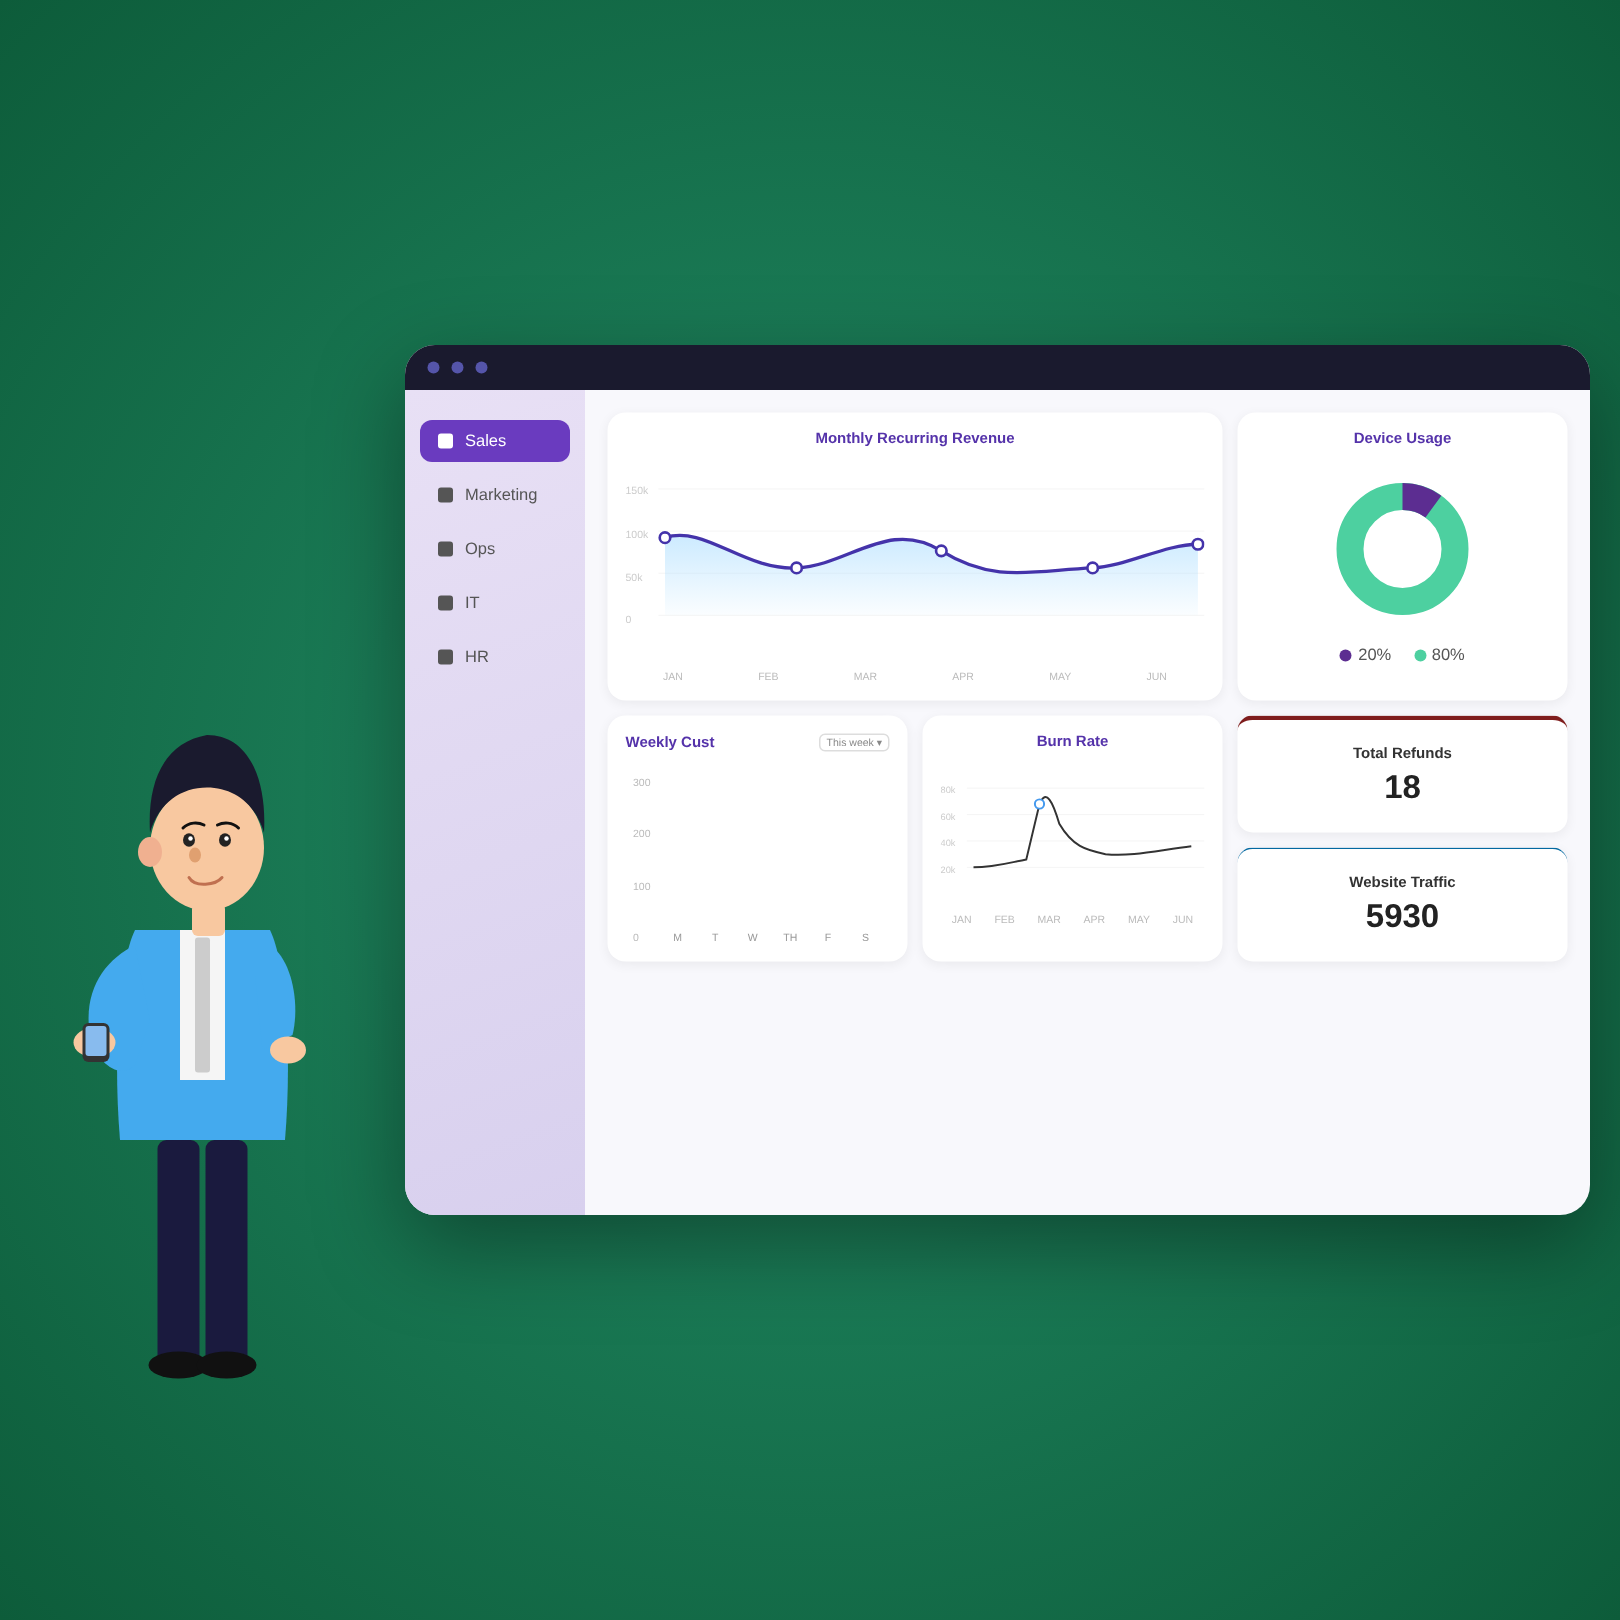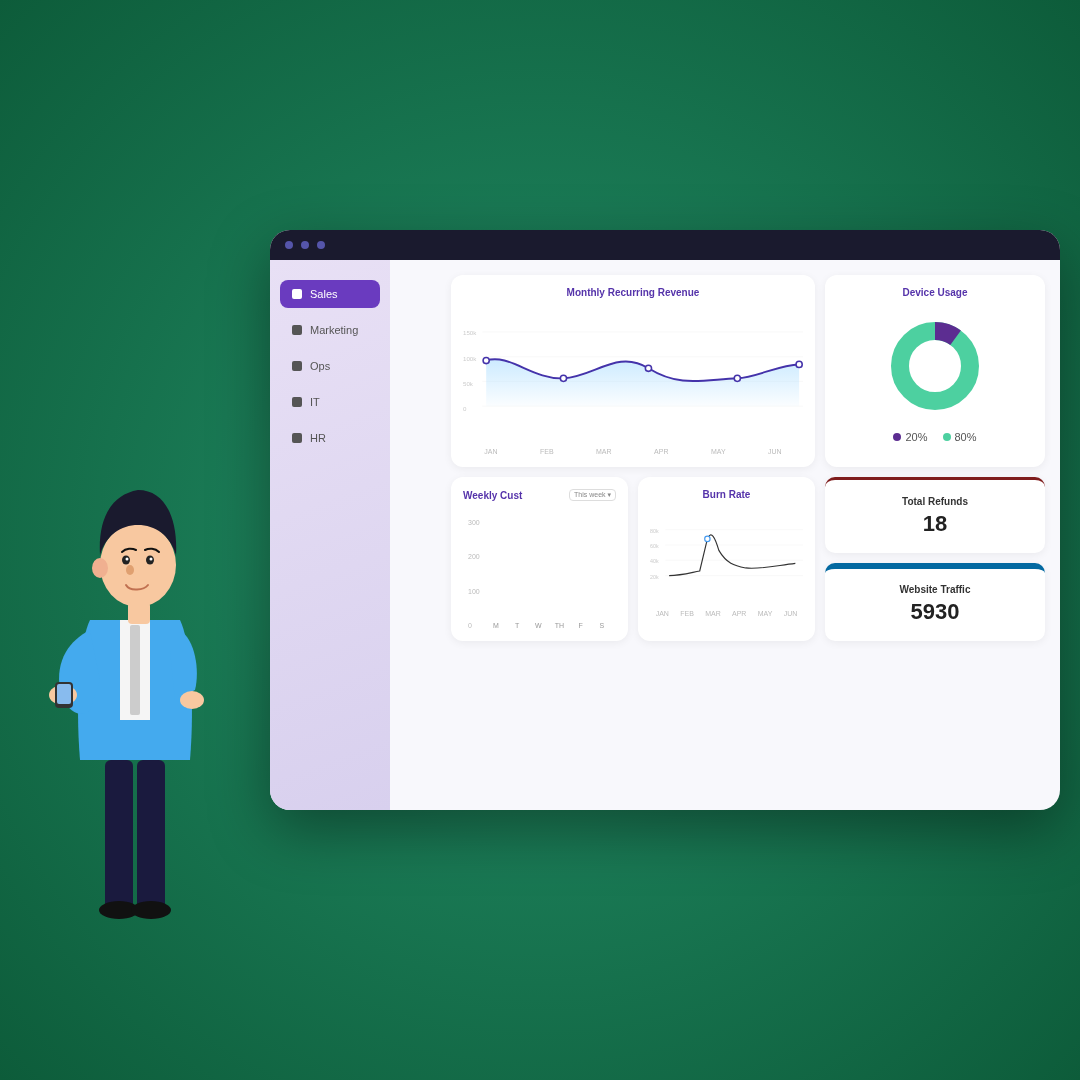--- a/index.html
+++ b/index.html
@@ -41,21 +41,20 @@
     .dot {
       width: 8px;
       height: 8px;
       border-radius: 50%;
       background: #5555aa;
     }
 
     .browser-content {
       display: flex;
       height: calc(100% - 30px);
-      gap: 46px;
     }
 
     
     .sidebar {
       width: 120px;
       background: linear-gradient(160deg, #e8e0f5 0%, #d8d0ee 100%);
       padding: 20px 10px;
       display: flex;
       flex-direction: column;
       gap: 8px;
@@ -264,21 +263,21 @@
       flex-direction: column;
       align-items: center;
       justify-content: center;
     }
 
     .stat-card.green-border {
       border-top: 3px solid #7f1d1d;
     }
 
     .stat-card.purple-border {
-      border-top: 6px solid #0369a1;
+      border-top: 1px solid #0369a1;
     }
 
     .stat-title {
       font-size: 10px;
       font-weight: 600;
       color: #333;
       text-align: center;
     }
 
     .stat-value {

